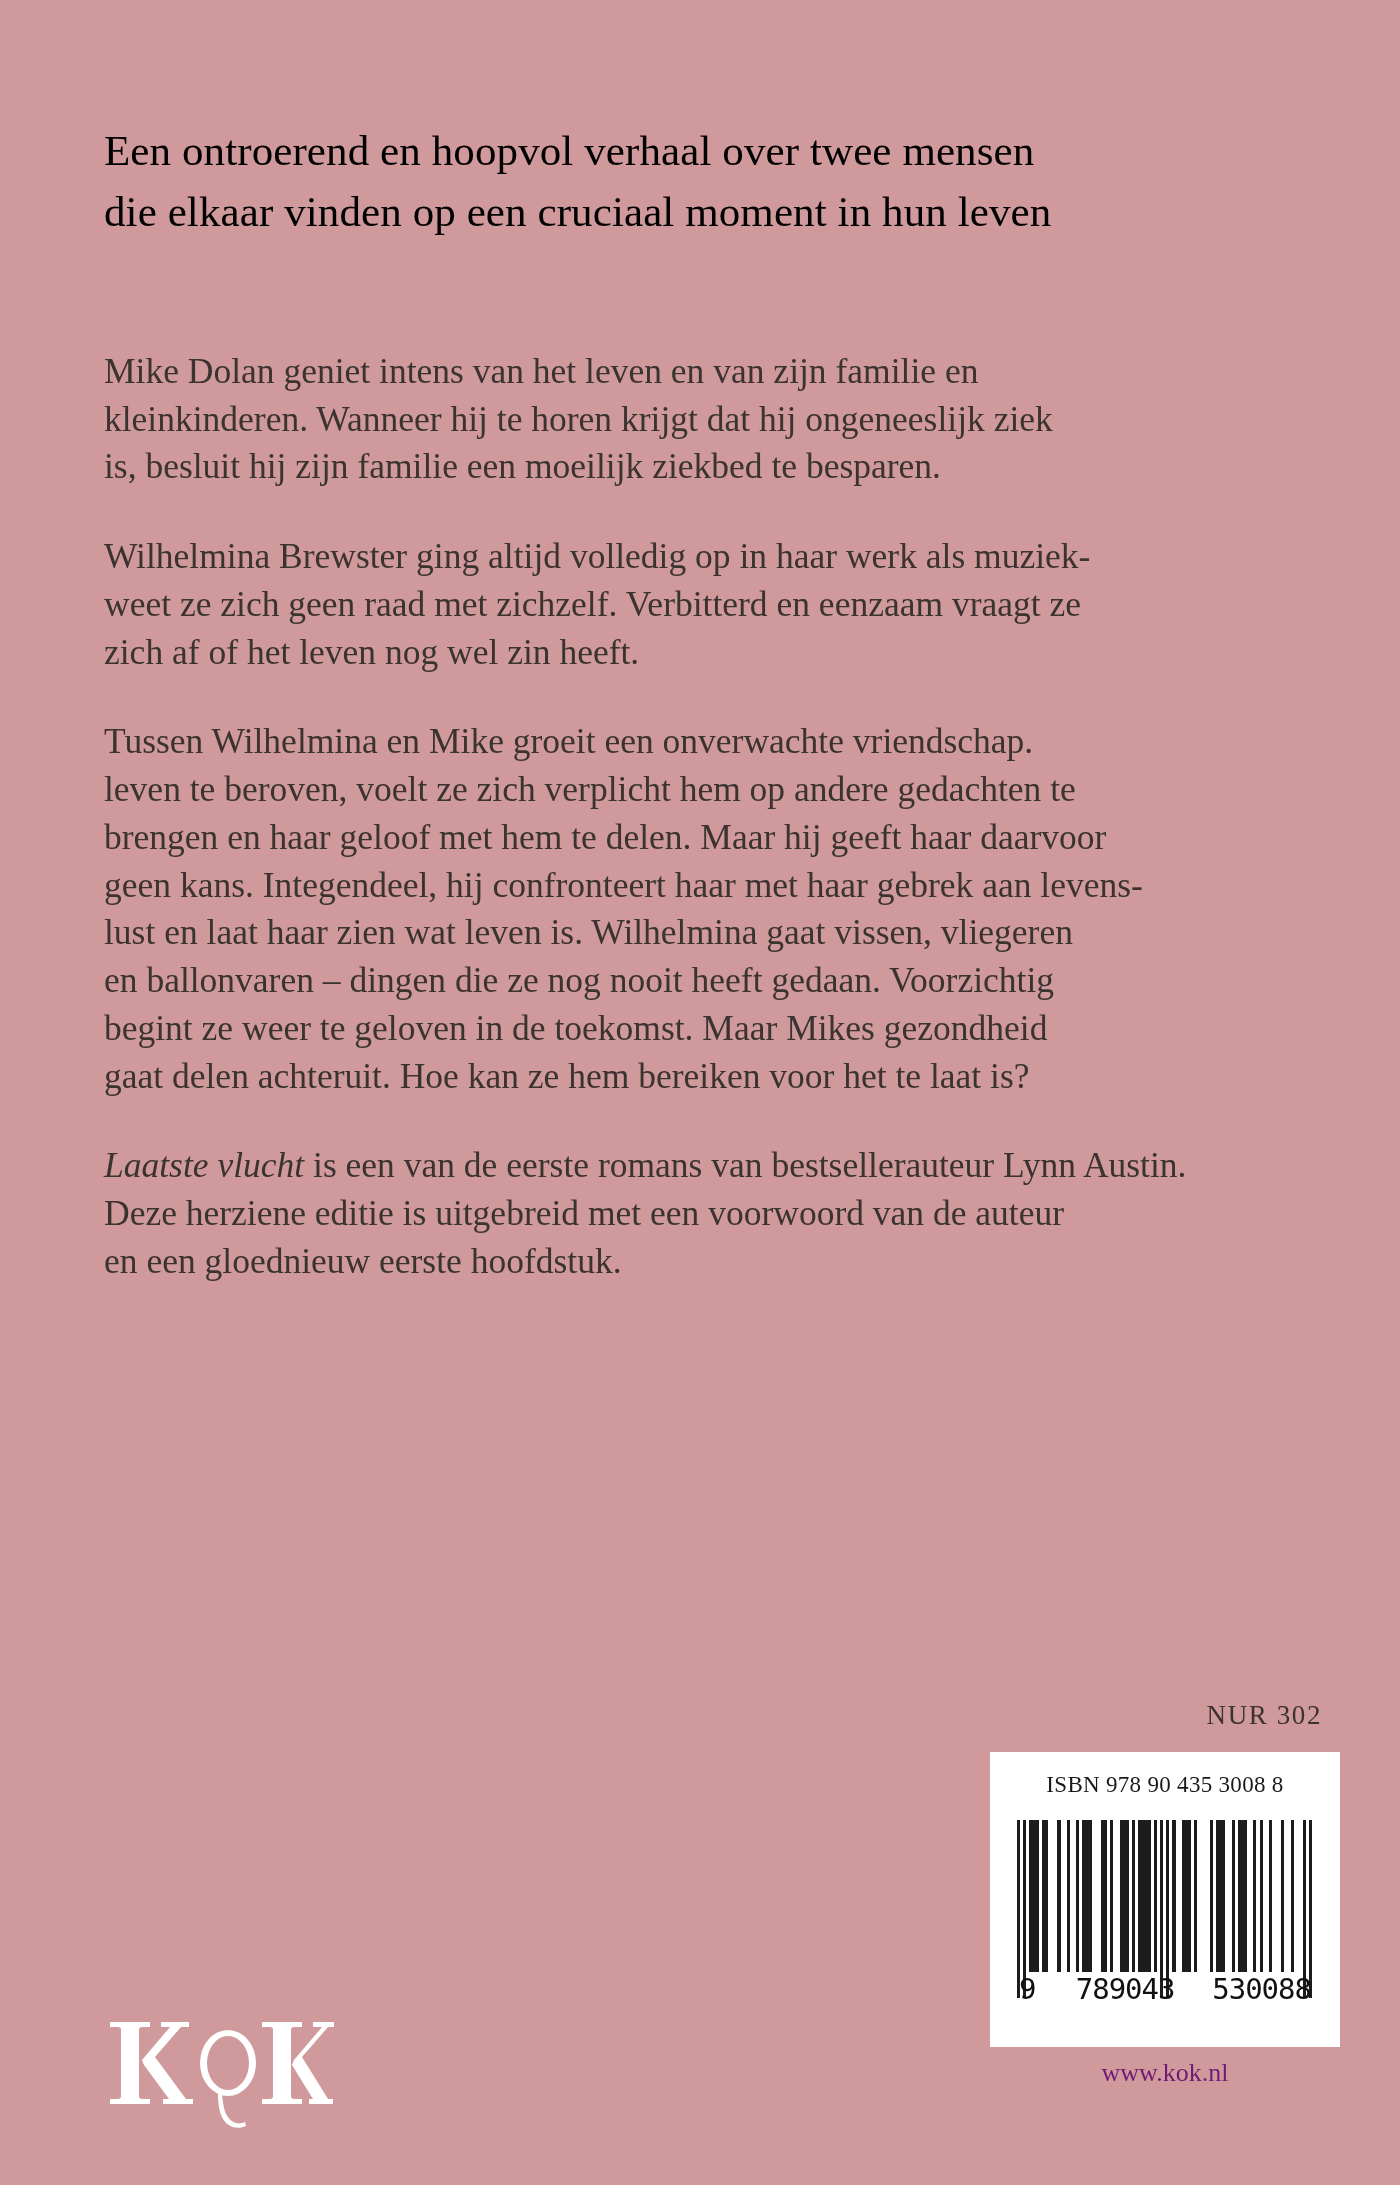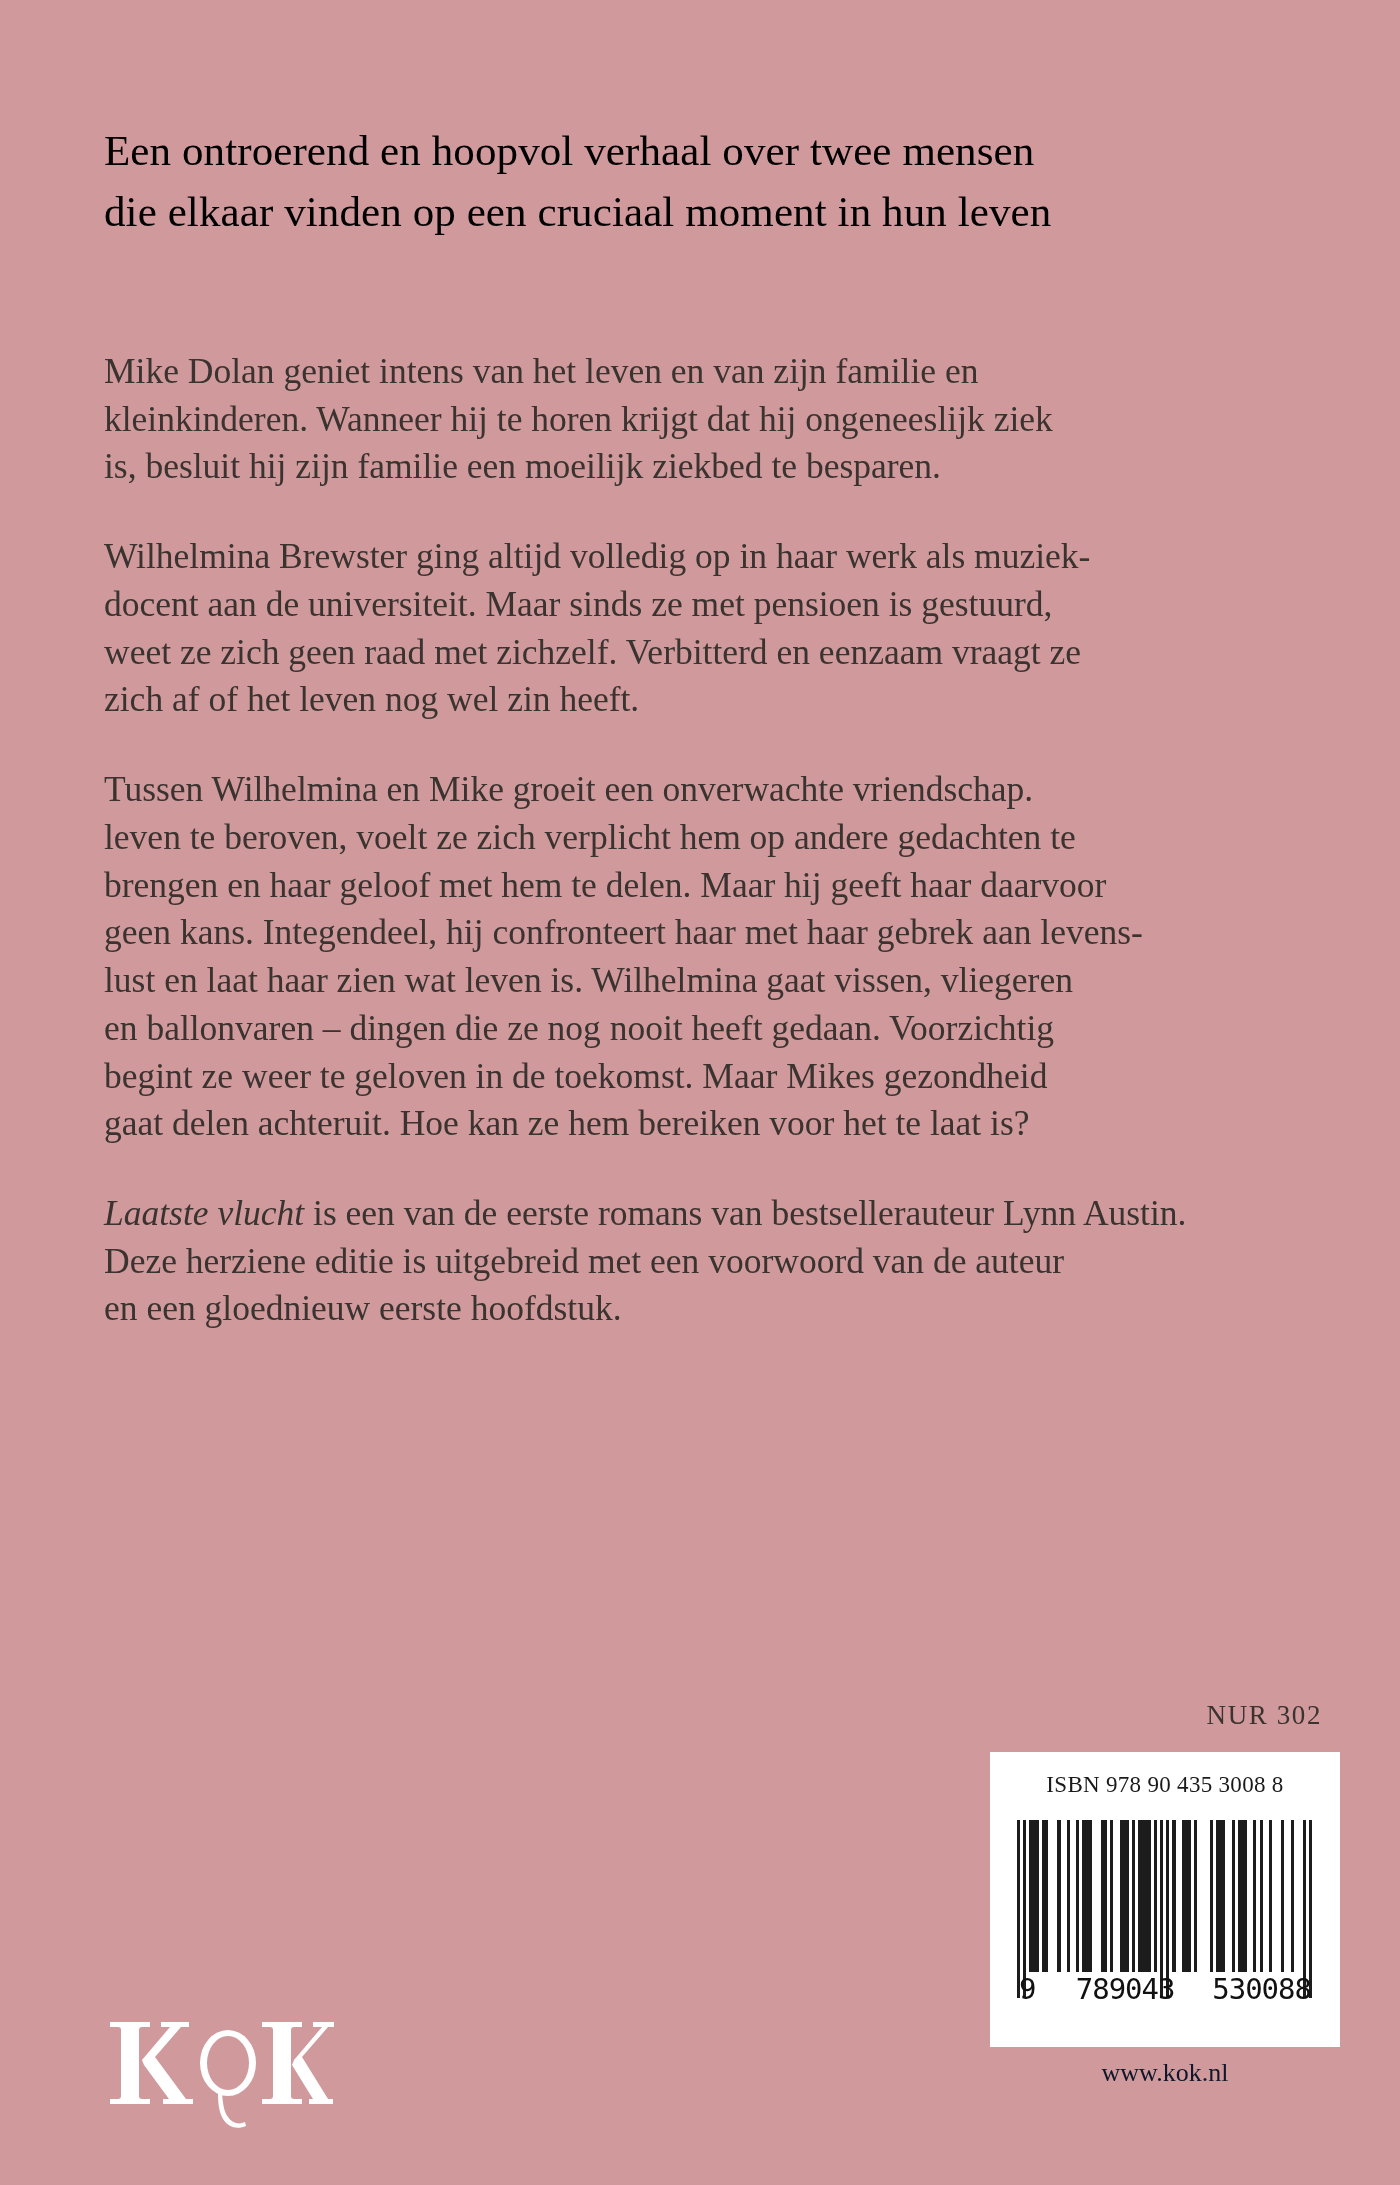--- a/index.html
+++ b/index.html
@@ -135,21 +135,21 @@
   }
   .kok-logo svg { display: block; }
 
   
   .website {
     position: absolute;
     left: 990px;
     top: 2058px;
     width: 350px;
     text-align: center;
-    color: #0f172a;
+    color: #701a75;
     font-size: 26px;
     font-family: "Liberation Serif", "DejaVu Serif", serif;
   }
 </style>
 </head>
 <body>
 
 <div class="cover">
 
   <div class="tagline">
@@ -160,21 +160,20 @@
   <div class="blurb">
 
     <p class="para">
       <span class="ln">Mike Dolan geniet intens van het leven en van zijn familie en</span>
       <span class="ln">kleinkinderen. Wanneer hij te horen krijgt dat hij ongeneeslijk ziek</span>
       <span class="ln">is, besluit hij zijn familie een moeilijk ziekbed te besparen.</span>
     </p>
 
     <p class="para">
       <span class="ln">Wilhelmina Brewster ging altijd volledig op in haar werk als muziek-</span>
-      <span class="ln">docent aan de universiteit. Maar sinds ze met pensioen is gestuurd,</span>
       <span class="ln">weet ze zich geen raad met zichzelf. Verbitterd en eenzaam vraagt ze</span>
       <span class="ln">zich af of het leven nog wel zin heeft.</span>
     </p>
 
     <p class="para">
       <span class="ln">Tussen Wilhelmina en Mike groeit een onverwachte vriendschap.</span>
       <span class="ln">leven te beroven, voelt ze zich verplicht hem op andere gedachten te</span>
       <span class="ln">brengen en haar geloof met hem te delen. Maar hij geeft haar daarvoor</span>
       <span class="ln">geen kans. Integendeel, hij confronteert haar met haar gebrek aan levens-</span>
       <span class="ln">lust en laat haar zien wat leven is. Wilhelmina gaat vissen, vliegeren</span>

